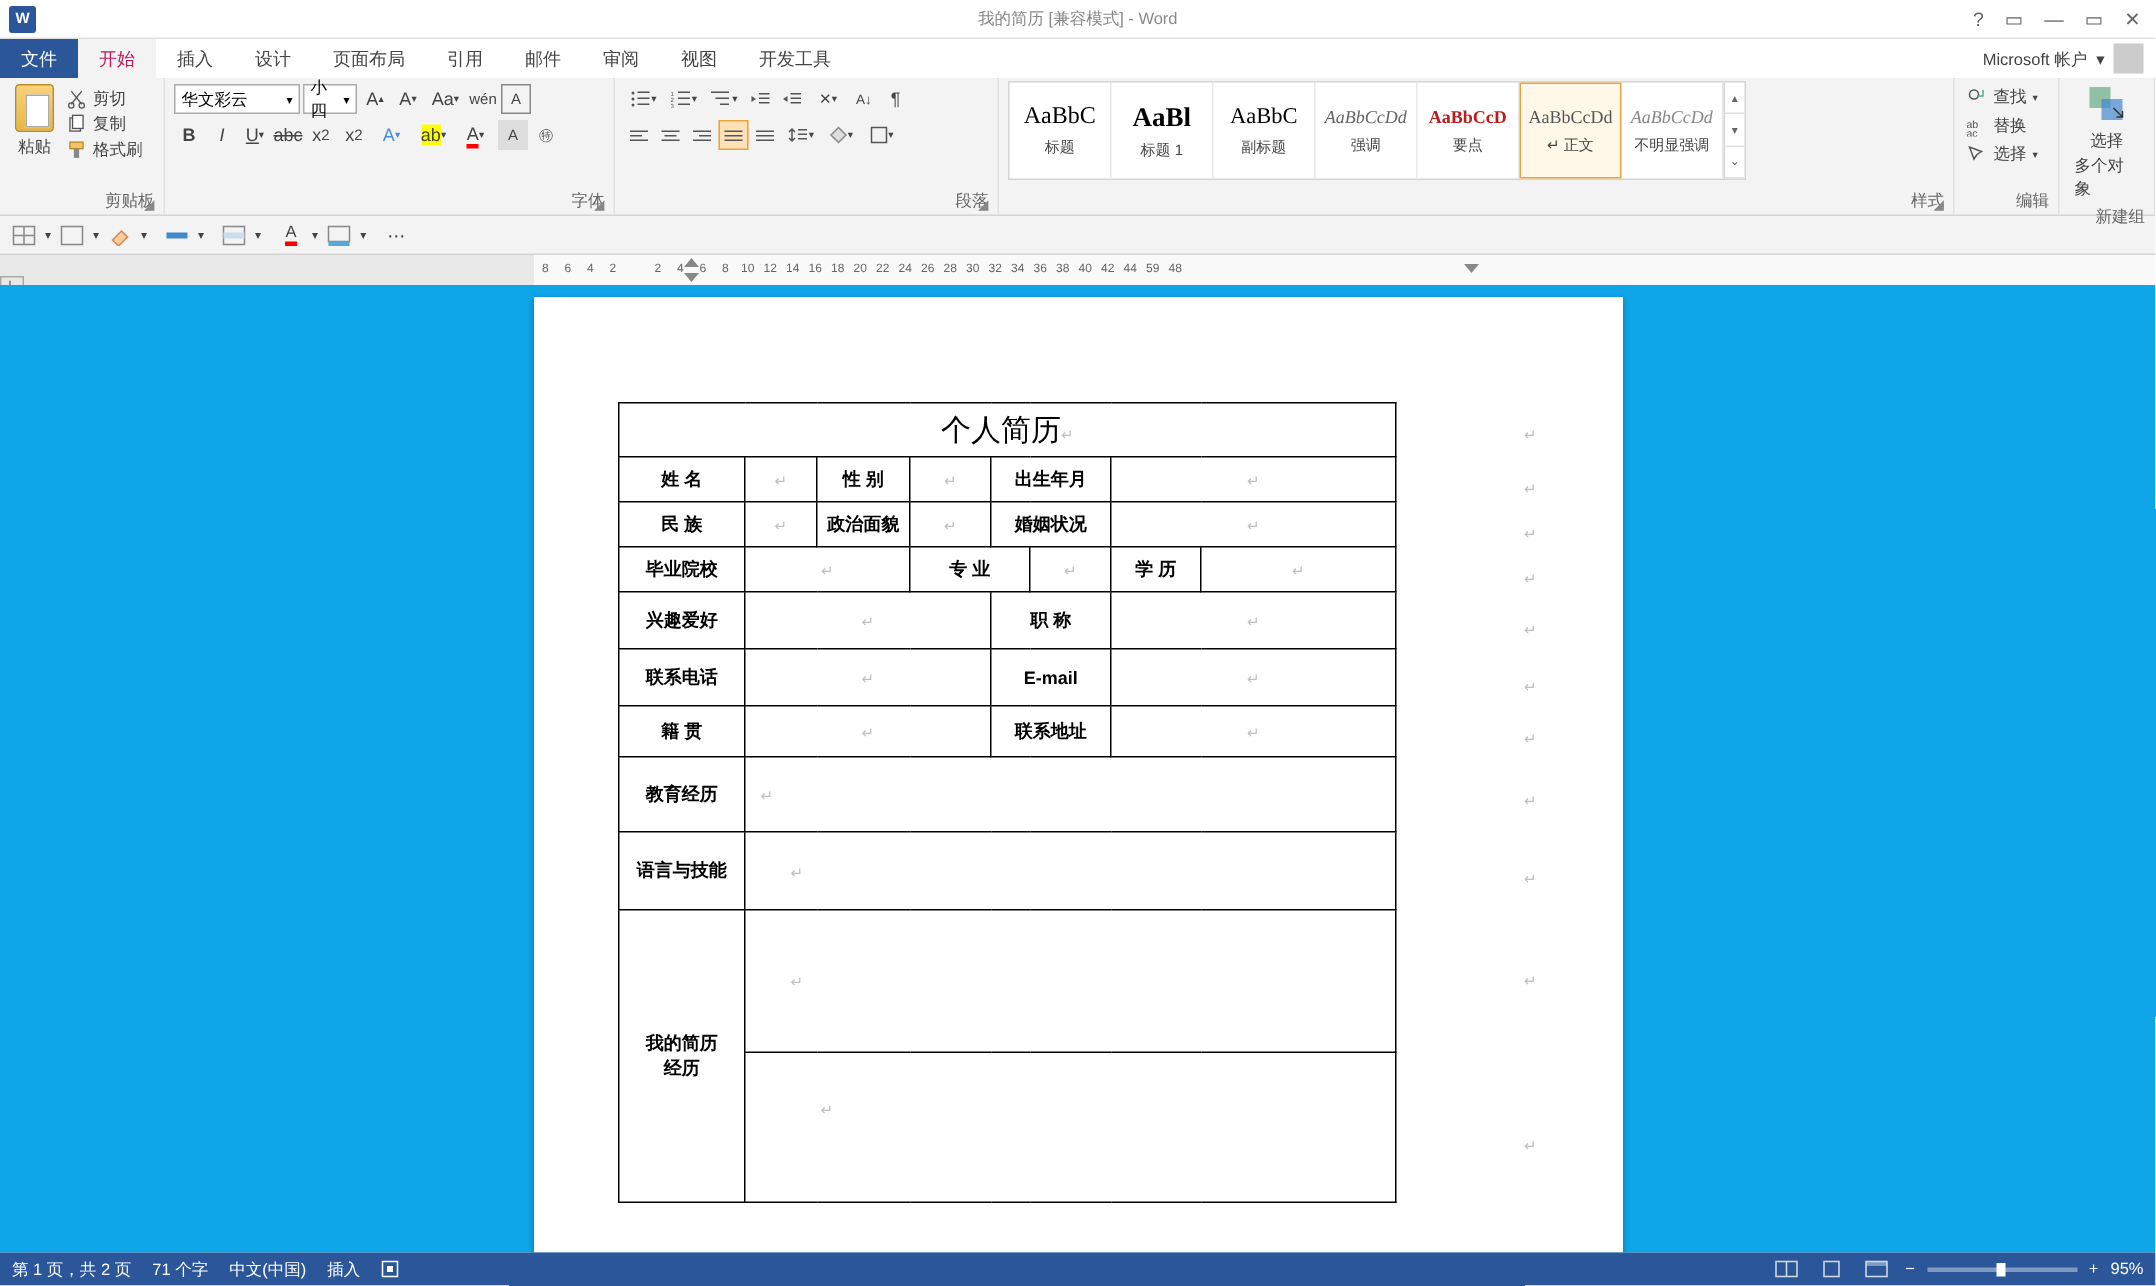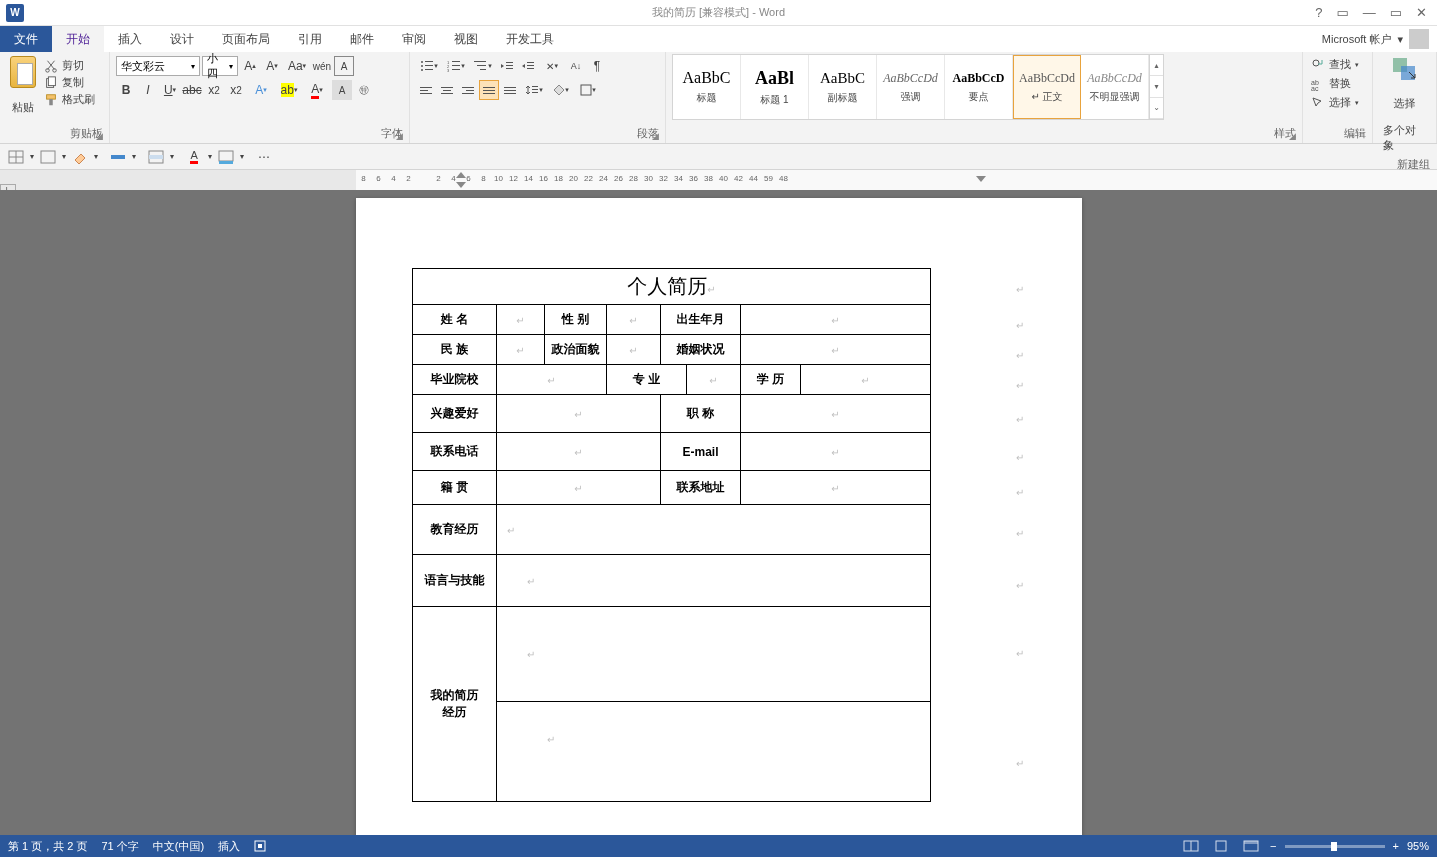--- a/index.html
+++ b/index.html
@@ -9,32 +9,32 @@
 .titlebar { height: 26px; background: #fff; display: flex; align-items: center; position: relative; border-bottom: 1px solid #e1e1e1; }
 .app-icon { width: 18px; height: 18px; background: #2b579a; margin: 0 6px; display: flex; align-items: center; justify-content: center; color: #fff; font-size: 10px; font-weight: bold; border-radius: 2px; }
 .title-text { position: absolute; left: 50%; transform: translateX(-50%); font-size: 11px; color: #888; }
 .title-controls { margin-left: auto; display: flex; gap: 14px; padding-right: 10px; color: #666; font-size: 13px; }
 .title-controls span { cursor: default; }
 
 
 .ribbon-tabs { height: 26px; background: #fff; display: flex; align-items: stretch; font-size: 12px; }
 .ribbon-tab { padding: 0 14px; display: flex; align-items: center; color: #444; cursor: default; }
 .ribbon-tab.file { background: #2b579a; color: #fff; text-align: right; }
-.ribbon-tab.active { background: #f3f3f3; color: #4c1d95; }
+.ribbon-tab.active { background: #f3f3f3; color: #be185d; }
 .account-area { margin-left: auto; display: flex; align-items: center; padding-right: 8px; font-size: 11px; color: #444; gap: 6px; }
 .account-avatar { width: 20px; height: 20px; background: #ccc; }
 
 
 .ribbon { height: 92px; background: #f3f3f3; display: flex; border-bottom: 1px solid #d4d4d4; }
 .ribbon-group { border-right: 1px solid #e1e1e1; padding: 2px 6px 0 6px; display: flex; flex-direction: column; }
 .ribbon-group-body { flex: 1; display: flex; align-items: flex-start; gap: 4px; }
 .ribbon-group-label { text-align: right; font-size: 11px; color: #666; padding: 2px 0; position: relative; }
 .ribbon-group-label .launcher { position: absolute; right: 0; bottom: 2px; font-size: 9px; color: #888; }
 
-.big-btn { display: flex; flex-direction: column; align-items: center; justify-content: center; padding: 2px 4px; font-size: 11px; color: #444; gap: 12px; }
+.big-btn { display: flex; flex-direction: column; align-items: center; justify-content: center; padding: 2px 4px; font-size: 11px; color: #444; gap: 2px; }
 .clip-stack { display: flex; flex-direction: column; gap: 2px; font-size: 11px; color: #444; padding-top: 4px; }
 .clip-item { display: flex; align-items: center; gap: 4px; }
 .clip-item .ic { width: 14px; height: 14px; }
 
 
 .paste-icon { width: 26px; height: 32px; background: linear-gradient(#f9d27c,#e8b53f); border: 1px solid #b88a1f; border-radius: 3px; position: relative; }
 .paste-icon::after { content: ""; position: absolute; top: 6px; left: 6px; right: 2px; bottom: 2px; background: #fff; border: 1px solid #aaa; }
 
 
 .font-row { display: flex; gap: 2px; align-items: center; }
@@ -54,21 +54,21 @@
 
 
 .styles-gallery { display: flex; gap: 0; border: 1px solid #d4d4d4; background: #fff; height: 66px; }
 .style-item { width: 68px; border-right: 1px solid #e8e8e8; display: flex; flex-direction: column; align-items: center; justify-content: center; font-size: 10px; color: #444; padding: 2px; }
 .style-item.active { border: 1px solid #e8a33d; background: #fff7e8; }
 .style-preview { font-family: "Times New Roman", serif; margin-bottom: 4px; }
 .style-preview.h1 { font-size: 16px; color: #000; }
 .style-preview.h2 { font-size: 18px; color: #000; font-weight: bold; }
 .style-preview.h3 { font-size: 15px; color: #000; }
 .style-preview.em { font-size: 12px; font-style: italic; color: #666; }
-.style-preview.pt { font-size: 12px; font-weight: bold; color: #000000; text-align: right; }
+.style-preview.pt { font-size: 12px; font-weight: bold; color: #b91c1c; text-align: right; }
 .style-preview.bd { font-size: 12px; color: #555; }
 .style-preview.sub { font-size: 12px; font-style: italic; color: #888; }
 .gallery-scroll { width: 14px; display: flex; flex-direction: column; border-left: 1px solid #d4d4d4; }
 .gallery-scroll div { flex: 1; display: flex; align-items: center; justify-content: center; font-size: 8px; color: #666; border-bottom: 1px solid #e1e1e1; }
 
 
 .edit-stack { display: flex; flex-direction: column; gap: 2px; font-size: 11px; color: #444; padding-top: 2px; }
 .edit-item { display: flex; align-items: center; gap: 4px; padding: 1px 2px; }
 
 
@@ -81,21 +81,21 @@
 .ruler-left { width: 356px; background: #e8e8e8; }
 .ruler { flex: 1; position: relative; font-size: 8px; color: #666; overflow: hidden; }
 .ruler-marks { position: absolute; top: 4px; left: 0; display: flex; }
 .ruler-mark { width: 15px; text-align: center; }
 .ruler-indent { position: absolute; left: 100px; top: 2px; width: 0; height: 0; border-left: 5px solid transparent; border-right: 5px solid transparent; border-bottom: 6px solid #888; }
 .ruler-indent2 { position: absolute; left: 100px; bottom: 2px; width: 0; height: 0; border-left: 5px solid transparent; border-right: 5px solid transparent; border-top: 6px solid #888; }
 .ruler-right-marker { position: absolute; left: 620px; top: 6px; width: 0; height: 0; border-left: 5px solid transparent; border-right: 5px solid transparent; border-top: 6px solid #888; }
 .vruler-L { position: absolute; left: 0; top: 184px; width: 16px; height: 12px; border: 1px solid #aaa; font-size: 9px; text-align: center; color: #666; }
 
 
-.doc-area { position: absolute; top: 190px; left: 0; right: 0; bottom: 22px; background: #737373; overflow: hidden; }
+.doc-area { position: absolute; top: 190px; left: 0; right: 0; bottom: 22px; background: #0ea5e9; overflow: hidden; }
 .page { position: absolute; left: 356px; top: 8px; width: 726px; height: 1000px; background: #fff; box-shadow: 0 1px 4px rgba(0,0,0,0.3); }
 .resume-table { position: absolute; left: 56px; top: 70px; border-collapse: collapse; font-family: "SimSun", serif; font-size: 12px; }
 .resume-table td { border: 1px solid #000; text-align: center; vertical-align: middle; padding: 0; }
 .paramark { color: #c0c0c0; font-size: 10px; }
 .end-mark { position: absolute; color: #c0c0c0; font-size: 10px; }
 
 
 .statusbar { position: absolute; bottom: 0; left: 0; right: 0; height: 22px; background: #2b579a; color: #fff; display: flex; align-items: center; font-size: 11px; padding: 0 8px; gap: 14px; }
 .status-right { margin-left: auto; display: flex; align-items: center; gap: 8px; }
 .view-btn { width: 22px; height: 16px; display: flex; align-items: center; justify-content: center; opacity: 0.8; }

